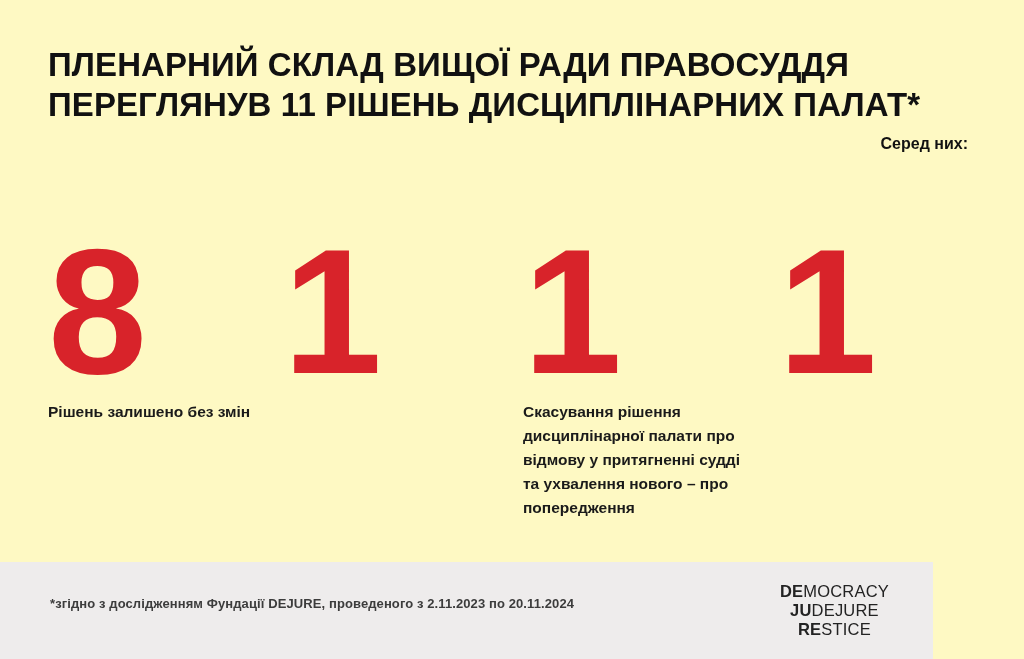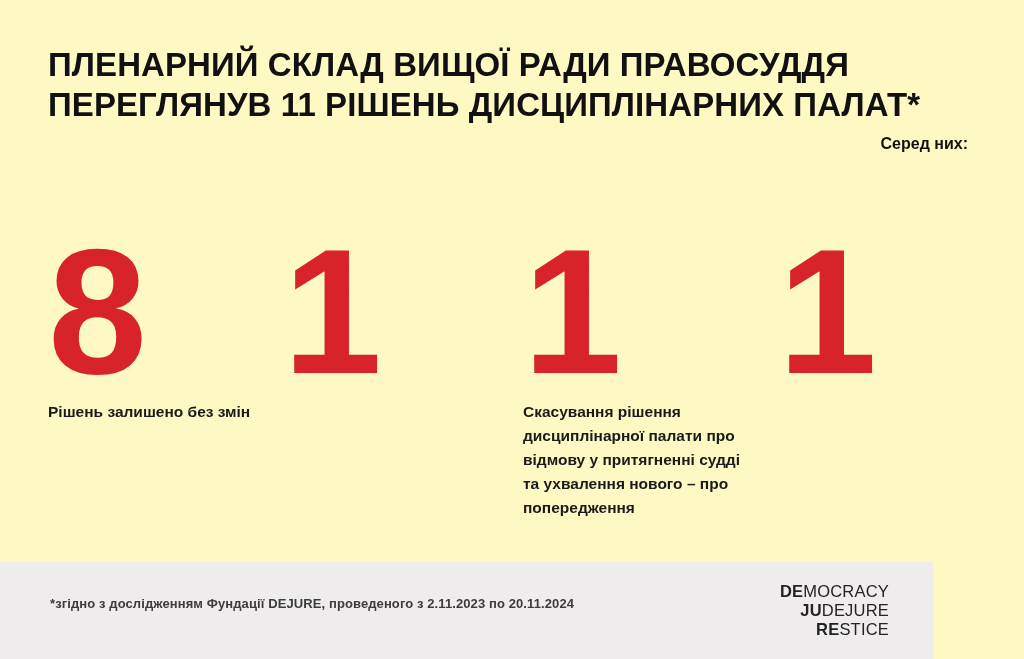--- a/index.html
+++ b/index.html
@@ -107,21 +107,21 @@
     font-weight: 600;
     color: #3c3c3c;
     letter-spacing: 0.1px;
   }
 
   
   .logo {
     position: absolute;
     right: 44px;
     top: 20px;
-    text-align: right;
+    text-align: center;
   }
   .logo-line {
     font-family: "Liberation Sans Narrow", "Liberation Sans", sans-serif;
     font-size: 16.5px;
     line-height: 19px;
     letter-spacing: 0.2px;
     color: #232323;
     font-weight: 400;
     white-space: nowrap;
   }

